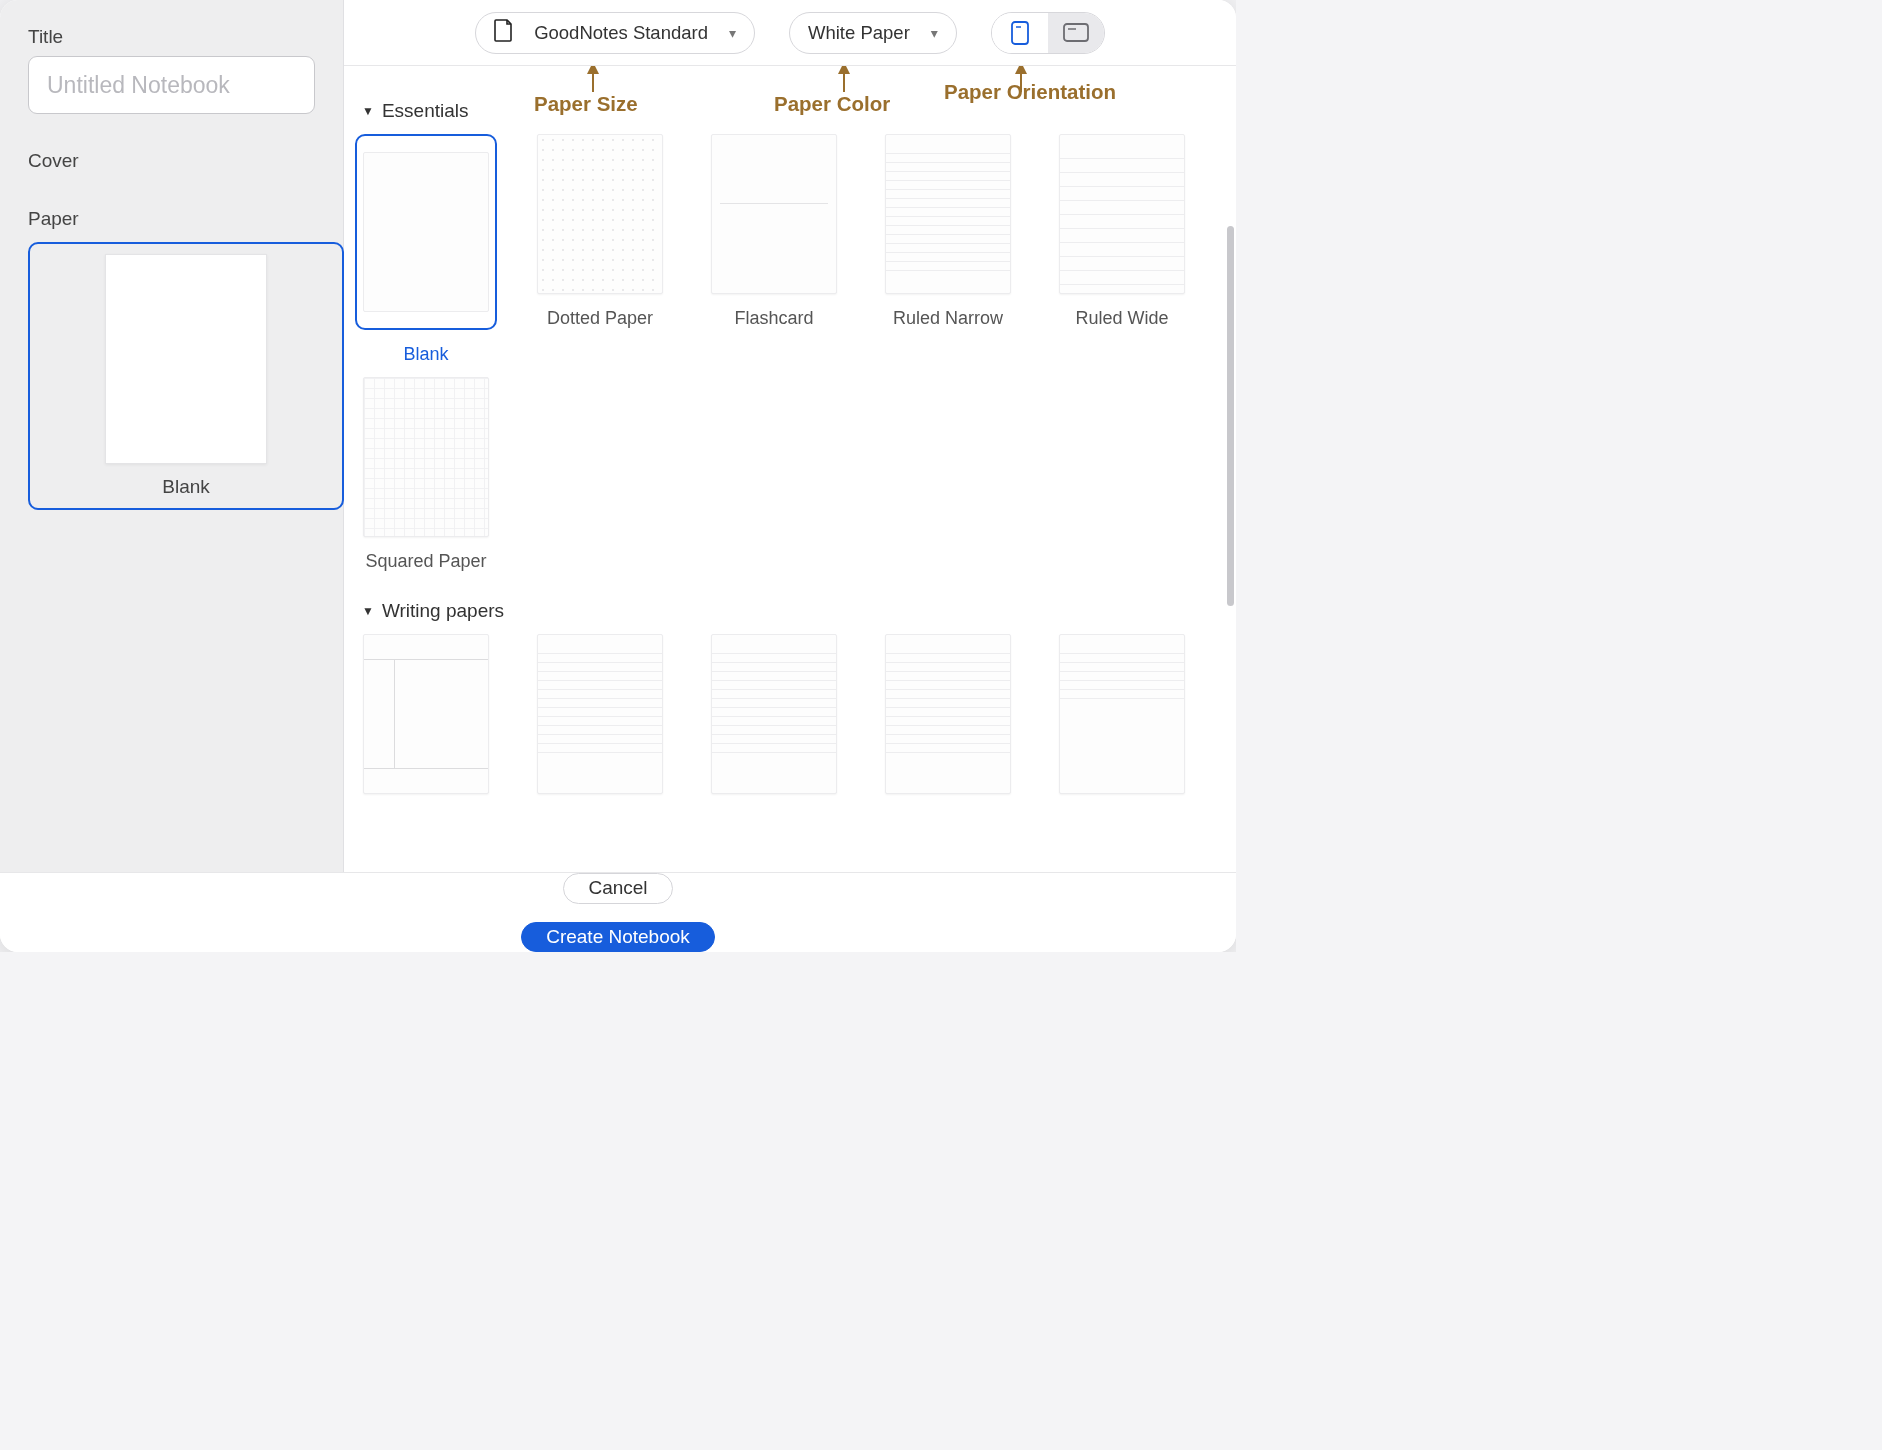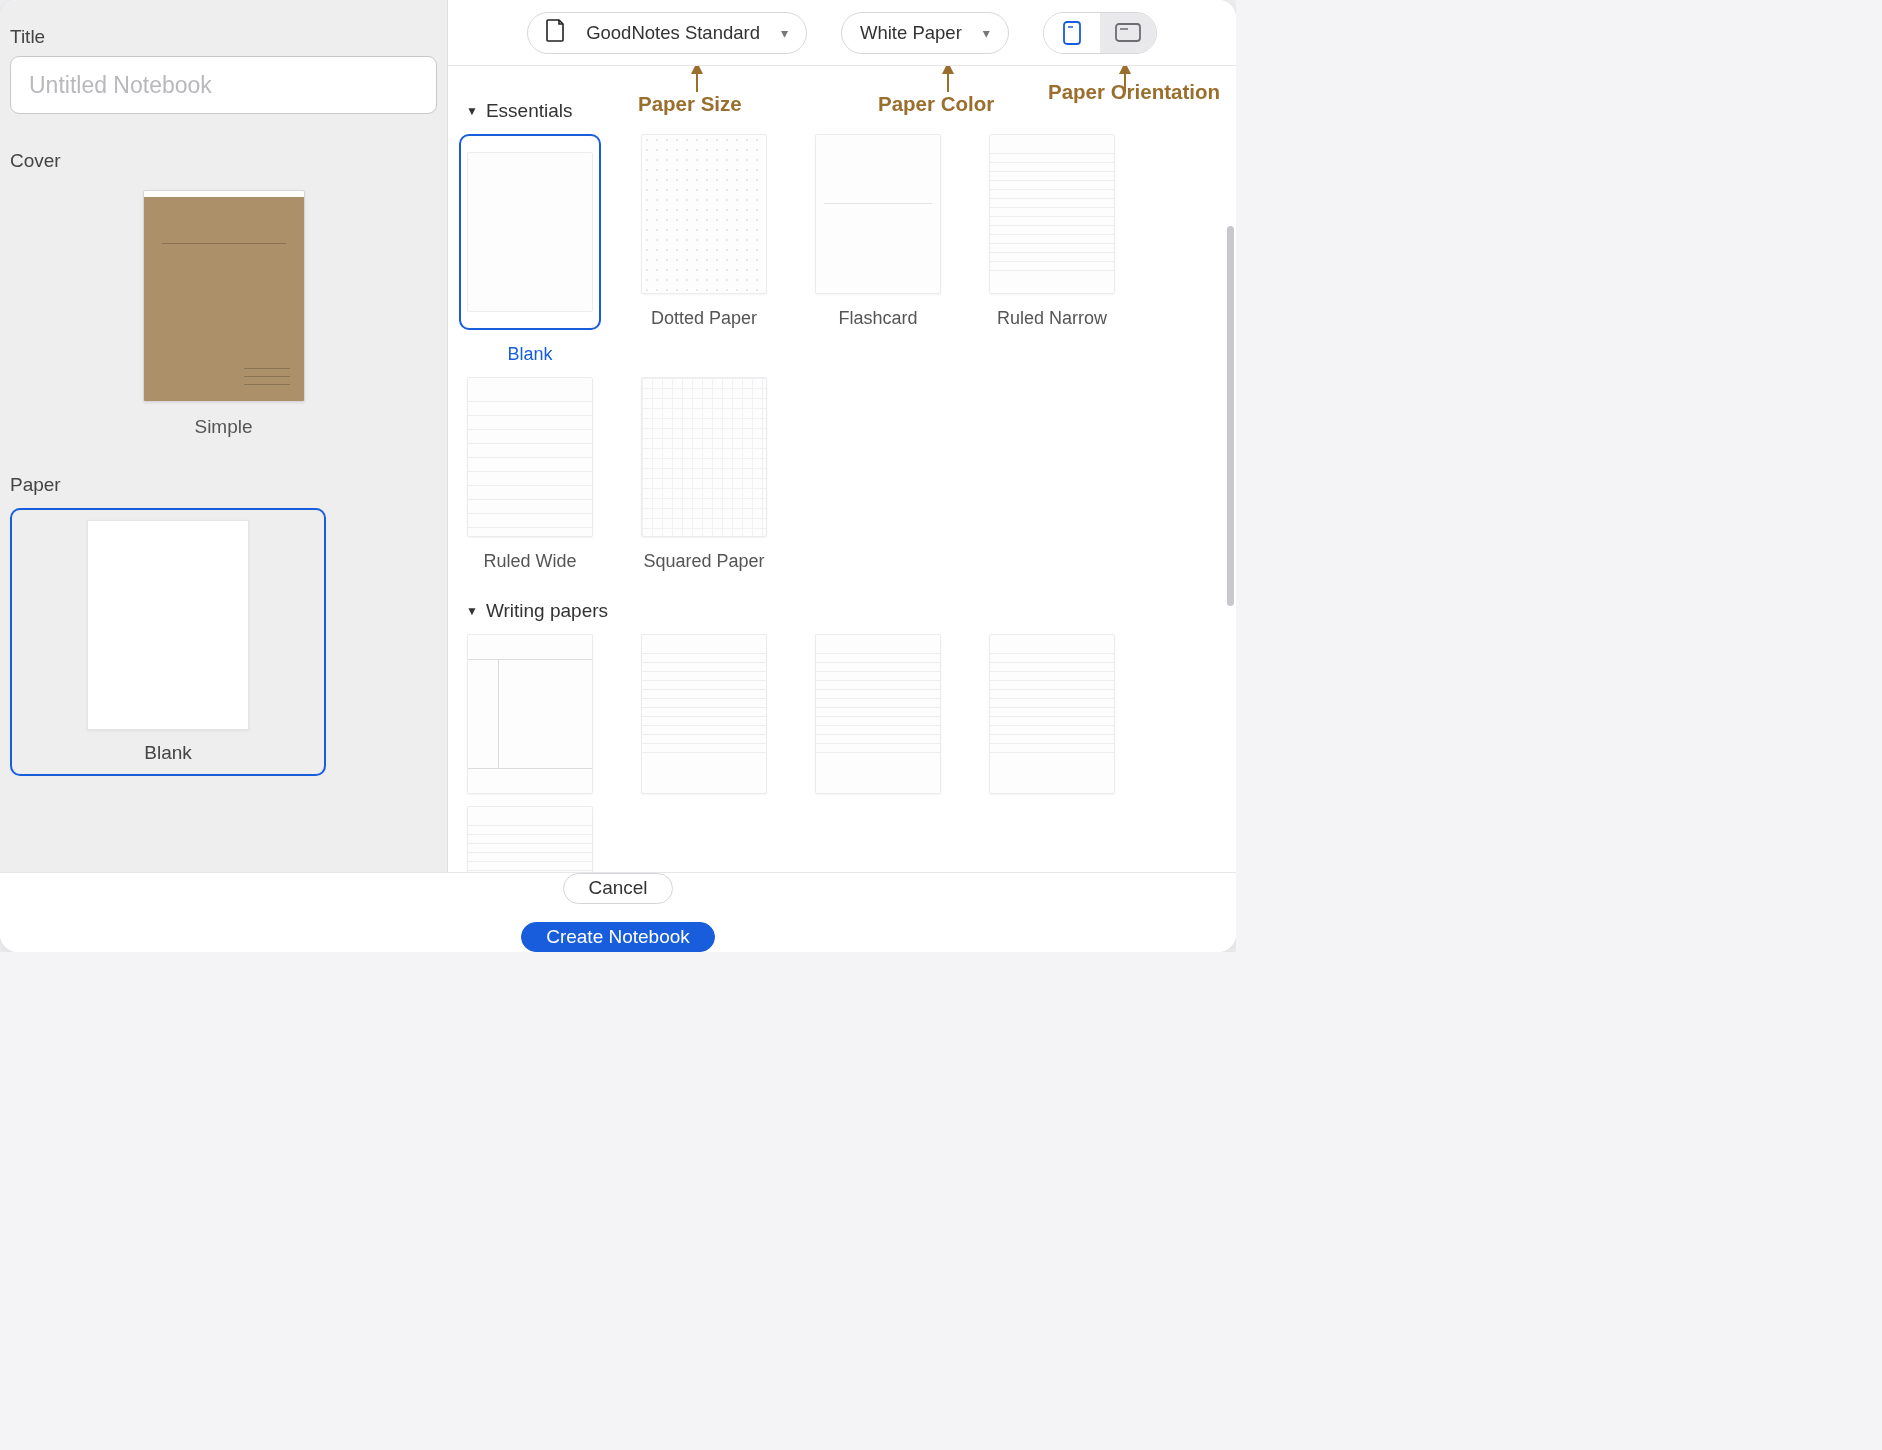--- a/index.html
+++ b/index.html
@@ -20,24 +20,24 @@
   display: flex;
   flex-direction: column;
   overflow: hidden;
 }
 .modal-body {
   flex: 1;
   display: flex;
   min-height: 0;
 }
 .sidebar {
-  width: 448px;
+  width: 344px;
   background: #eeeeef;
   border-right: 1px solid #e0e0e3;
-  padding: 26px 10px;
+  padding: 26px 28px;
 }
 .sidebar-label {
   font-size: 19px;
   color: #444;
   margin-bottom: 8px;
 }
 .title-input {
   width: 100%;
   height: 58px;
   border: 1px solid #c8c8cc;
@@ -300,30 +300,20 @@
 
 <div class="modal">
   <div class="modal-body">
 
     <div class="sidebar">
       <div class="sidebar-label">Title</div>
       <input class="title-input" type="text" placeholder="Untitled Notebook" style="">
 
       <div class="cover-block">
         <div class="sidebar-label">Cover</div>
-        <div class="cover-thumb-wrap">
-          <div class="cover-thumb">
-            <div class="lines">
-                <div></div>
-                <div></div>
-                <div></div>
-              </div>
-          </div>
-          <div class="cover-caption">Simple</div>
-        </div>
       </div>
 
       <div class="paper-block">
         <div class="sidebar-label">Paper</div>
         <div class="paper-selected">
           <div class="sheet"></div>
           <div class="cap">Blank</div>
         </div>
       </div>
     </div>

